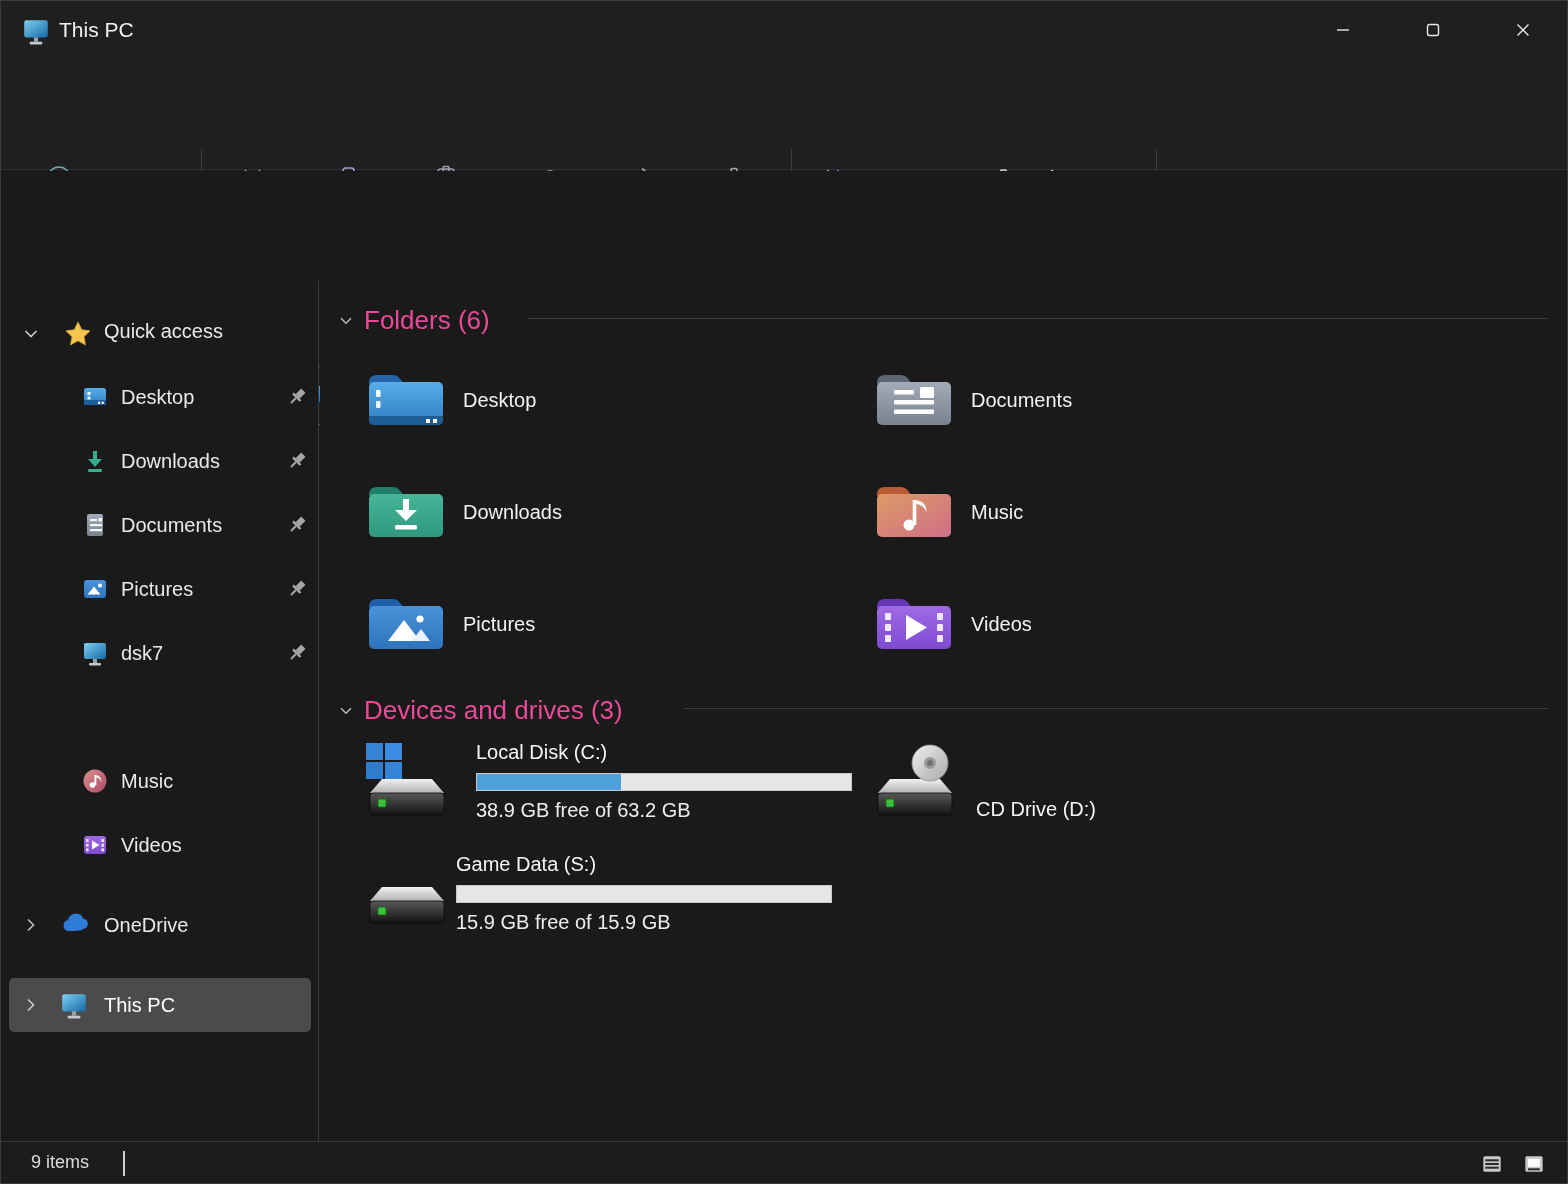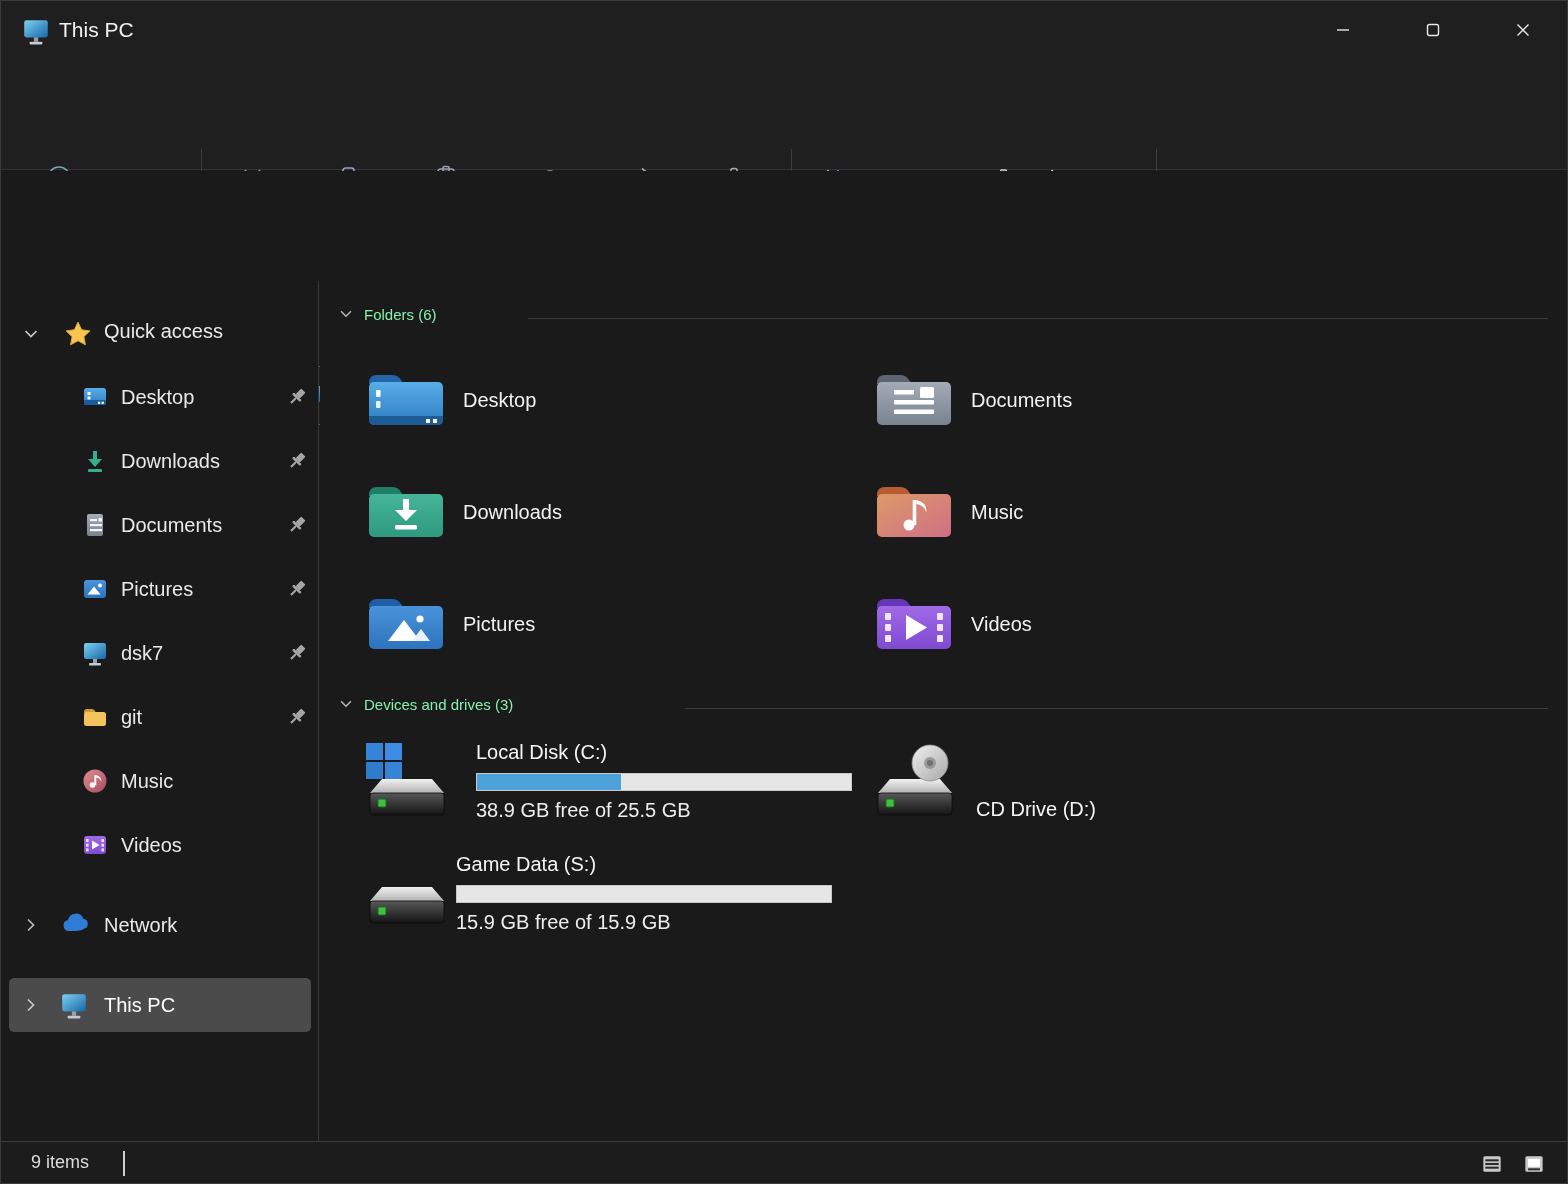--- a/index.html
+++ b/index.html
@@ -32,21 +32,21 @@
   .side-row .ic{position:absolute;left:80px;width:28px;height:28px;display:flex;}
   .side-row .lb{position:absolute;left:120px;font-size:20px;color:#e9e9e9;}
   .side-row .pin{position:absolute;left:284px;width:24px;height:24px;}
   .side-top{position:absolute;left:0;width:378px;height:56px;display:flex;align-items:center;cursor:pointer;}
   .chev{position:absolute;left:20px;width:20px;height:20px;}
   .tree-ic{position:absolute;left:58px;width:32px;height:32px;display:flex;}
   .tree-lb{position:absolute;left:103px;font-size:20px;color:#e9e9e9;}
   .selected-row{position:absolute;left:8px;width:302px;height:54px;background:#4b4b4b;border-radius:5px;}
   
   .sec-head{position:absolute;display:flex;align-items:center;gap:9px;cursor:pointer;}
-  .sec-title{font-size:15px;color:#86efac;}
+  .sec-title{font-size:26px;color:#ec4899;}
   .sec-line{position:absolute;height:1px;background:#3c3c3c;}
   .tile{position:absolute;display:flex;align-items:center;cursor:pointer;}
   .tile .flabel{margin-left:15px;font-size:20px;color:#f2f2f2;}
   .drive-name{font-size:20px;color:#f5f5f5;}
   .drive-free{font-size:20px;color:#ededed;}
   .pbar{width:376px;height:18px;background:#e6e6e6;border:1px solid #c9c9c9;margin:9px 0 8px 0;}
   .pfill{height:100%;background:#4da3d9;}
   
   .statusbar{position:absolute;left:0;top:1140px;width:100%;height:44px;background:#1c1c1c;border-top:1px solid #3a3a3a;}
   .statusbar .count{position:absolute;left:30px;top:10px;font-size:18px;color:#dcdcdc;}
@@ -377,36 +377,20 @@
         </span>
       <span class="lb">dsk7</span>
       <span class="pin"><svg width="24" height="24" viewBox="0 0 24 24">
             <g transform="rotate(45 12 12)" fill="#a6a6a6">
               <rect x="9" y="3" width="6" height="8" rx="1"></rect>
               <rect x="6.5" y="11" width="11" height="2.5" rx="1"></rect>
               <rect x="11" y="13.5" width="2" height="7"></rect>
             </g>
           </svg></span>
     </div>
-    <div class="side-row" style="top:404px">
-      <span class="ic">
-          <svg width="28" height="28" viewBox="0 0 28 28">
-            <path d="M3 9 Q3 6 6 6 H11 Q13 6 14 8 L15 10 H3 Z" fill="#cf9a38"></path>
-            <rect x="3" y="9" width="22" height="14" rx="2.5" fill="#f2c45e"></rect>
-          </svg>
-        </span>
-      <span class="lb">git</span>
-      <span class="pin"><svg width="24" height="24" viewBox="0 0 24 24">
-            <g transform="rotate(45 12 12)" fill="#a6a6a6">
-              <rect x="9" y="3" width="6" height="8" rx="1"></rect>
-              <rect x="6.5" y="11" width="11" height="2.5" rx="1"></rect>
-              <rect x="11" y="13.5" width="2" height="7"></rect>
-            </g>
-          </svg></span>
-    </div>
     <div class="side-row" style="top:468px">
       <span class="ic">
           <svg width="28" height="28" viewBox="0 0 28 28">
             <circle cx="14" cy="14" r="11.5" fill="url(#gMusC)"></circle>
             <circle cx="11.5" cy="18" r="2.8" fill="#fff"></circle>
             <rect x="13.4" y="8" width="1.9" height="10" fill="#fff"></rect>
             <path d="M15.3 8 q5 1.5 5 6 v1 q-1 -4 -5 -4.5 z" fill="#fff"></path>
           </svg>
         </span>
       <span class="lb">Music</span>
@@ -429,21 +413,21 @@
 
     <div class="side-row" style="top:612px;height:64px">
       <span class="chev" style="top:22px"><svg width="20" height="20" viewBox="0 0 20 20">
             <polyline points="7,4.5 12.5,10 7,15.5" fill="none" stroke="#b8b8b8" stroke-width="1.7"></polyline>
           </svg></span>
       <span class="tree-ic">
           <svg width="32" height="32" viewBox="0 0 32 32">
             <path d="M10 22 a5.5 5.5 0 0 1 -1 -10.9 a8 8 0 0 1 15.3 -1.4 a5.2 5.2 0 0 1 0 10.3 q-0.6 2 -14.3 2 z" fill="#2f7cd6"></path>
           </svg>
         </span>
-      <span class="tree-lb">Network</span>
+      <span class="tree-lb">OneDrive</span>
     </div>
 
     <div class="selected-row" style="top:697px"></div>
     <div class="side-row" style="top:692px;height:64px;background:transparent">
       <span class="chev" style="top:22px"><svg width="20" height="20" viewBox="0 0 20 20">
             <polyline points="7,4.5 12.5,10 7,15.5" fill="none" stroke="#c8c8c8" stroke-width="1.7"></polyline>
           </svg></span>
       <span class="tree-ic" style="width:30px;height:30px">
           <svg width="30" height="30" viewBox="0 0 28 28">
             <rect x="3" y="4" width="22" height="16" rx="2" fill="url(#gMon)"></rect>
@@ -554,21 +538,21 @@
             <rect x="25" y="2" width="17" height="17" fill="#3b8ce2"></rect>
             <rect x="6" y="21" width="17" height="17" fill="#2f7ccc"></rect>
             <rect x="25" y="21" width="17" height="17" fill="#3584d8"></rect>
           </g>
       </svg>
       <div style="margin-left:24px">
         <div class="drive-name">Local Disk (C:)</div>
         <div class="pbar">
             <div class="pfill" style="width: 38.4%;"></div>
           </div>
-        <div class="drive-free">38.9 GB free of 25.5 GB</div>
+        <div class="drive-free">38.9 GB free of 63.2 GB</div>
       </div>
     </div>
 
     <div class="tile" style="left:548px;top:460px;align-items:flex-end">
       <svg width="92" height="80" viewBox="0 0 92 80">
         <polygon points="22,38 72,38 84,52 10,52" fill="url(#gDTop)"></polygon>
         <rect x="10" y="52" width="74" height="22" rx="3" fill="url(#gDFront)" stroke="#0a0a0a" stroke-width="0.8"></rect>
         <rect x="18" y="58" width="8" height="8" rx="1.5" fill="#3cc23f" stroke="#1c6b1e" stroke-width="1"></rect>
         <g>
             <circle cx="62" cy="22" r="18" fill="url(#gCD)" stroke="#8f8f8f" stroke-width="0.8"></circle>

